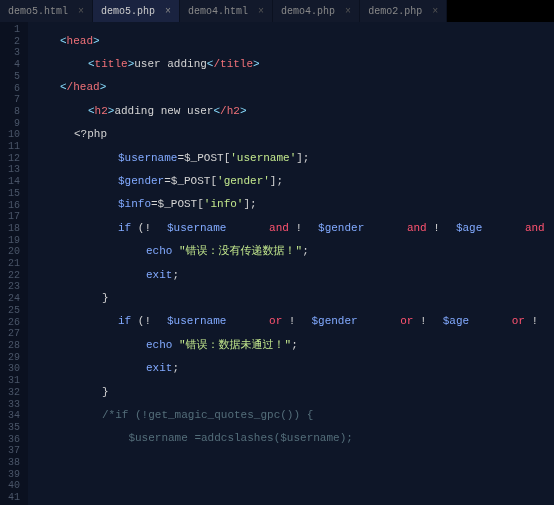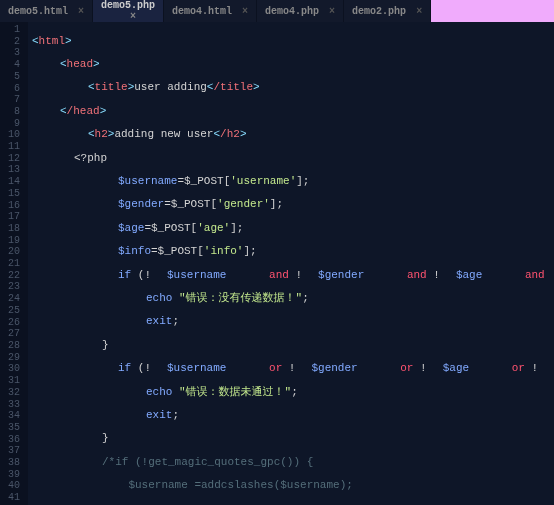--- a/index.html
+++ b/index.html
@@ -7,38 +7,36 @@
       font-family: Consolas, Monaco, 'Courier New', monospace;
       font-size: 11px;
       background: #0b1120;
       color: #d4d4d4;
       width: 554px;
       height: 505px;
       overflow: hidden;
     }
     .tab-bar {
       display: flex;
-      background: #f0abfc;
+      background: #000000;
       height: 22px;
-      font-weight: bold;
     }
     .tab {
       display: flex;
       align-items: center;
       padding: 0 8px;
       font-size: 10px;
       color: #888;
       cursor: pointer;
       background: #12192b;
       border-right: 1px solid #0b1120;
     }
     .tab.active {
       background: #1a2340;
       color: #ccc;
-      flex-direction: column;
     }
     .tab .close {
       margin-left: 10px;
       font-size: 10px;
       color: #888;
     }
     .tab:not(.active) .close {
       color: #555;
     }
     .editor {
@@ -143,29 +141,27 @@
       <div>34</div>
       <div>35</div>
       <div>36</div>
       <div>37</div>
       <div>38</div>
       <div>39</div>
       <div>40</div>
       <div>41</div>
     </div>
   <div class="code">
-<div class="code-line"><span class="br">&lt;</span><span class="tag">html</span><span class="br">&gt;</span></div>
 <div class="code-line indent1"><span class="br">&lt;</span><span class="tag">head</span><span class="br">&gt;</span></div>
 <div class="code-line indent2"><span class="br">&lt;</span><span class="tag">title</span><span class="br">&gt;</span><span class="w">user adding</span><span class="br">&lt;</span><span class="tag">/title</span><span class="br">&gt;</span></div>
 <div class="code-line indent1"><span class="br">&lt;</span><span class="tag">/head</span><span class="br">&gt;</span></div>
 <div class="code-line indent2"><span class="br">&lt;</span><span class="tag">h2</span><span class="br">&gt;</span><span class="w">adding new user</span><span class="br">&lt;</span><span class="tag">/h2</span><span class="br">&gt;</span></div>
 <div class="code-line indent3"><span class="w">&lt;?php</span></div>
 <div class="code-line indent4"><span class="blue">$username</span><span class="w">=$_POST[</span><span class="green">'username'</span><span class="w">];</span></div>
 <div class="code-line indent4"><span class="blue">$gender</span><span class="w">=$_POST[</span><span class="green">'gender'</span><span class="w">];</span></div>
-<div class="code-line indent4"><span class="blue">$age</span><span class="w">=$_POST[</span><span class="green">'age'</span><span class="w">];</span></div>
 <div class="code-line indent4"><span class="blue">$info</span><span class="w">=$_POST[</span><span class="green">'info'</span><span class="w">];</span></div>
 <div class="code-line indent4"><span class="blue">if</span><span class="w"> (!</span><span class="blue">$username</span><span class="err"> and </span><span class="w">!</span><span class="blue">$gender</span><span class="err"> and </span><span class="w">!</span><span class="blue">$age</span><span class="err"> and </span><span class="w">!</span><span class="blue">$info</span><span class="w">) {</span></div>
 <div class="code-line indent5"><span class="blue">echo </span><span class="green">"错误：没有传递数据！"</span><span class="w">;</span></div>
 <div class="code-line indent5"><span class="blue">exit</span><span class="w">;</span></div>
 <div class="code-line indent4"><span class="w">}</span></div>
 <div class="code-line indent4"><span class="blue">if</span><span class="w"> (!</span><span class="blue">$username</span><span class="err"> or </span><span class="w">!</span><span class="blue">$gender</span><span class="err"> or </span><span class="w">!</span><span class="blue">$age</span><span class="err"> or </span><span class="w">!</span><span class="blue">$info</span><span class="w">) {</span></div>
 <div class="code-line indent5"><span class="blue">echo </span><span class="green">"错误：数据未通过！"</span><span class="w">;</span></div>
 <div class="code-line indent5"><span class="blue">exit</span><span class="w">;</span></div>
 <div class="code-line indent4"><span class="w">}</span></div>
 <div class="code-line indent4"><span class="gray">/*if (!get_magic_quotes_gpc()) {</span></div>

